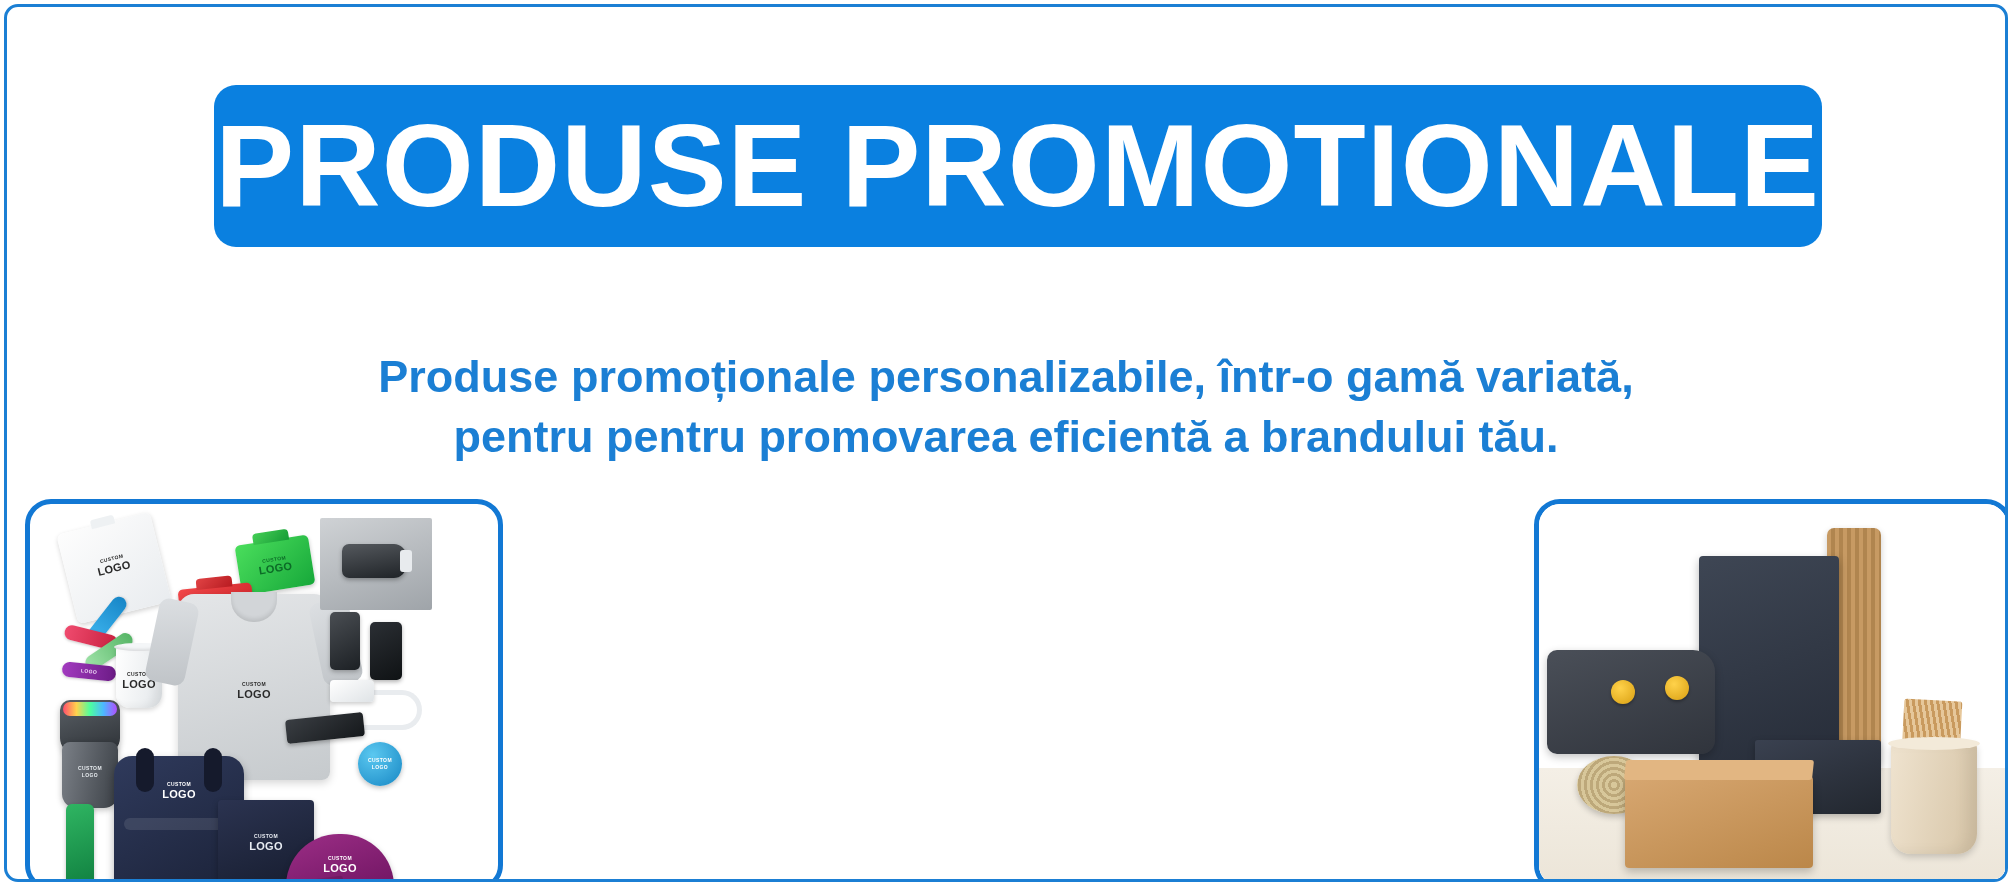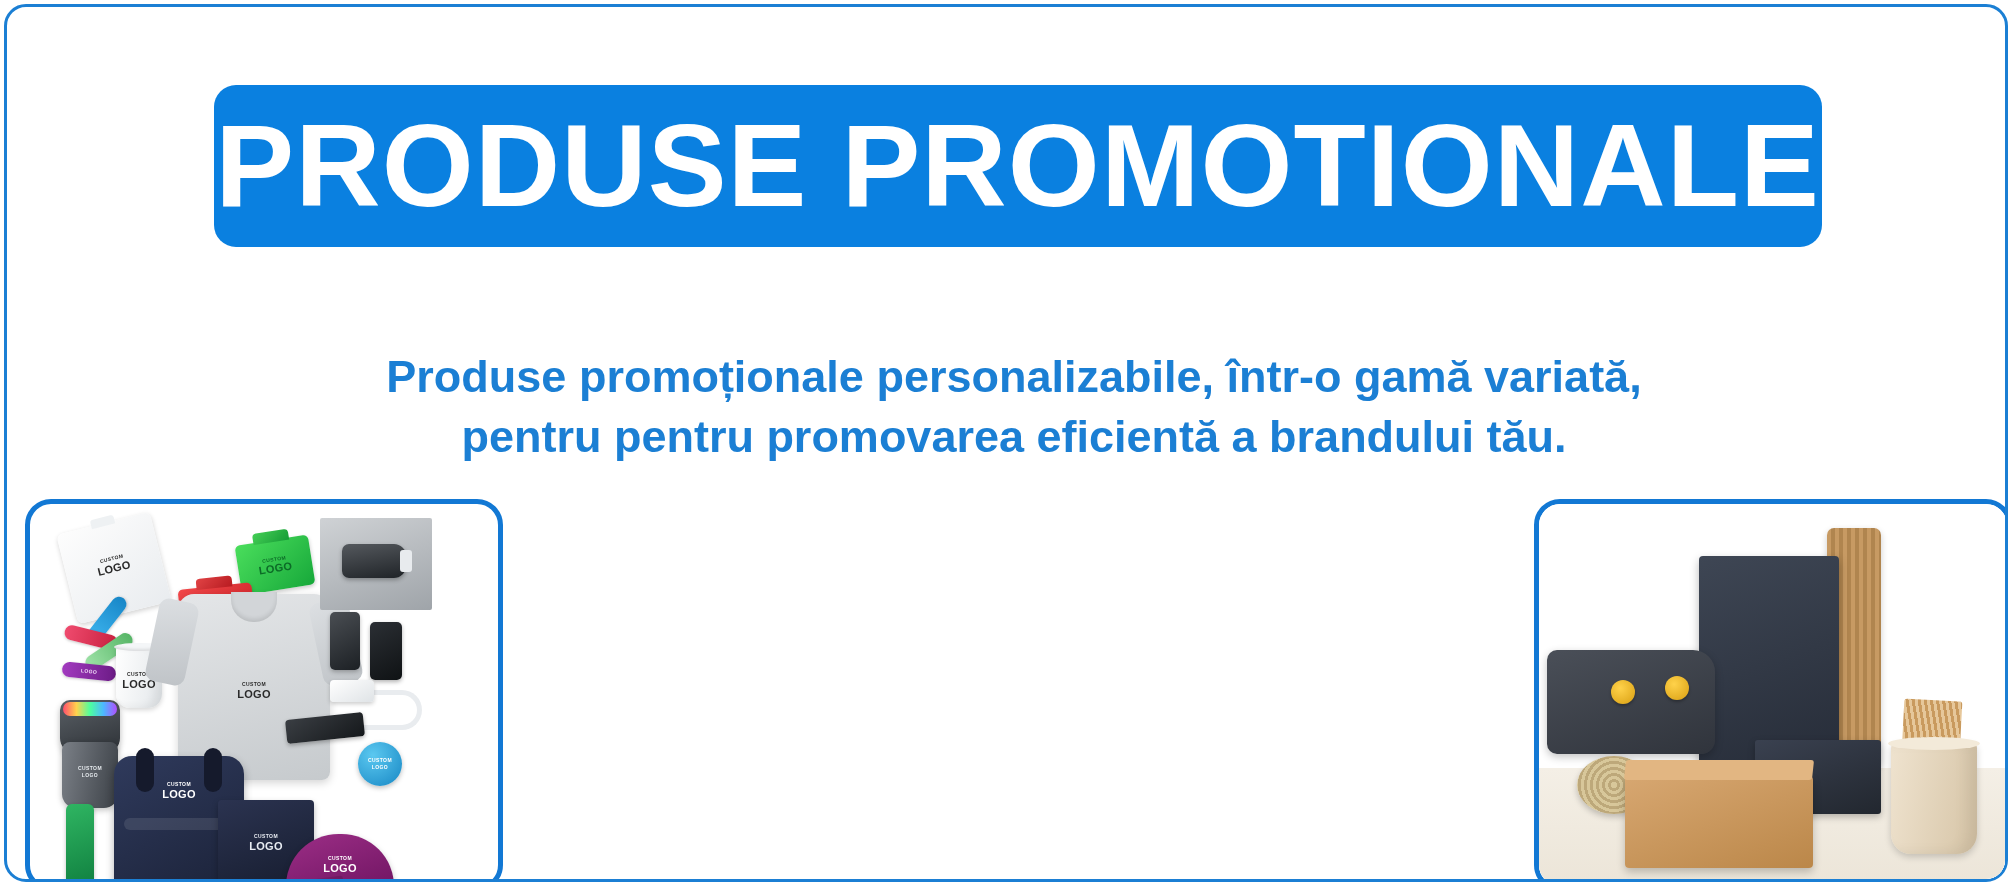--- a/index.html
+++ b/index.html
@@ -15,21 +15,21 @@
   }
 
   .card {
     position: absolute;
     left: 4px;
     top: 4px;
     width: 2004px;
     height: 878px;
     box-sizing: border-box;
     border: 3px solid #1b7fd4;
-    border-radius: 22px;
+    border-radius: 14px;
     background: #ffffff;
     overflow: hidden;
   }
 
   
   .title-banner {
     position: absolute;
     left: 207px;
     top: 78px;
     width: 1608px;
@@ -56,21 +56,20 @@
     position: absolute;
     left: 0;
     top: 340px;
     width: 100%;
     text-align: center;
     color: #1b7fd4;
     font-weight: bold;
     font-size: 45px;
     line-height: 1.33;
     font-family: "Liberation Sans", sans-serif;
-    padding-left: 8px;
   }
   .subtitle .line { display: block; white-space: nowrap; }
 
   
   .photo-panel {
     position: absolute;
     box-sizing: border-box;
     border: 5px solid #1278d4;
     border-radius: 26px;
     background: #ffffff;

